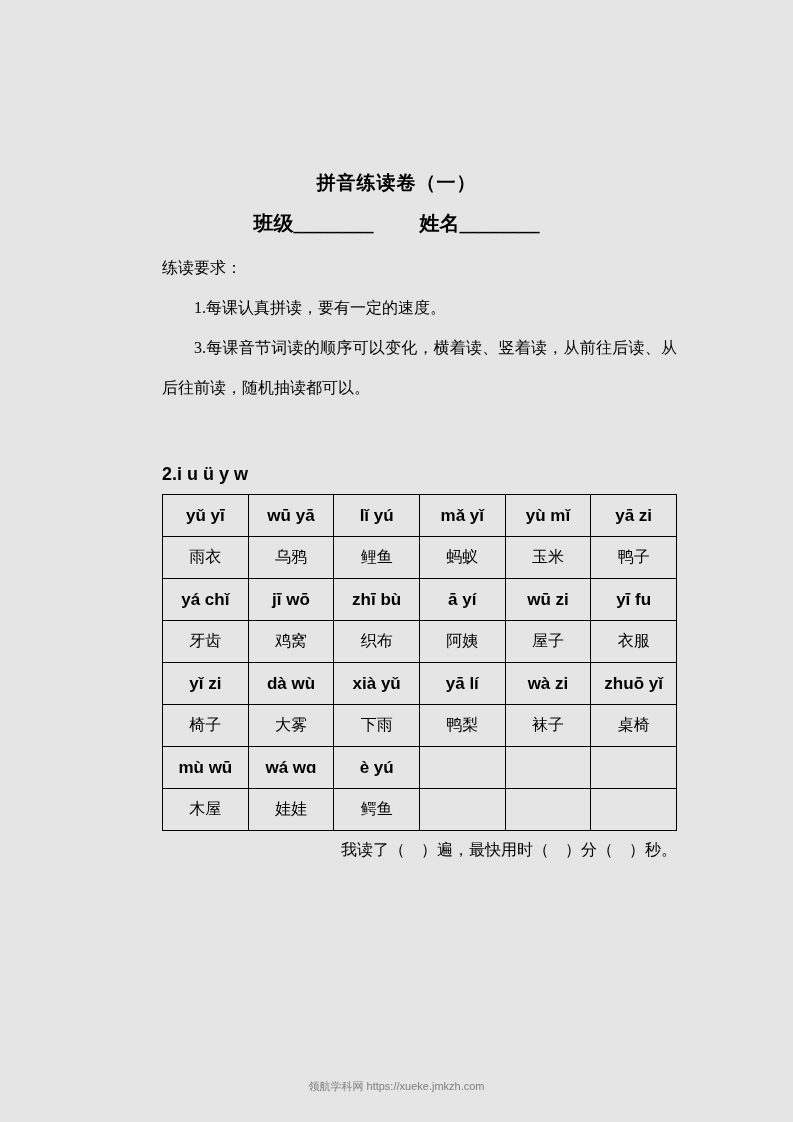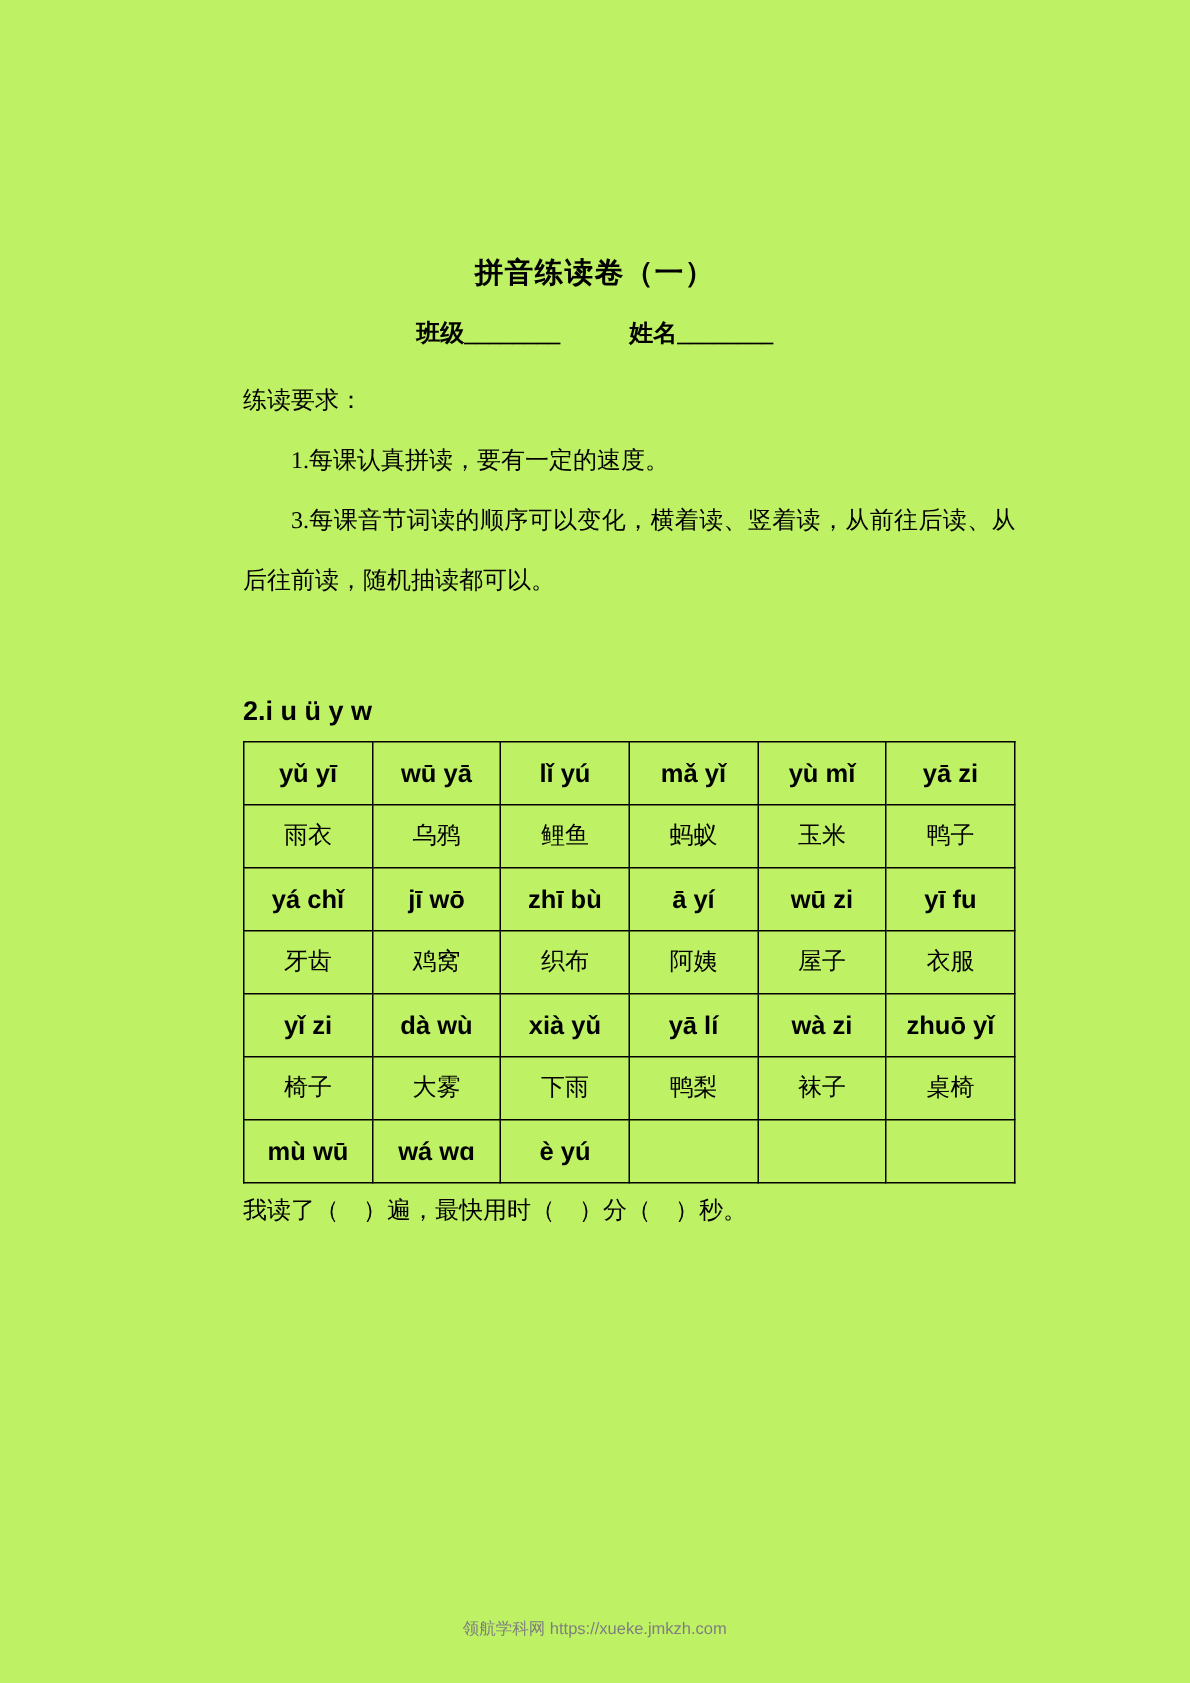--- a/index.html
+++ b/index.html
@@ -6,35 +6,35 @@
   html, body { background: #ffffff; }
   body {
     font-family: "Liberation Serif", serif;
     color: #000000;
   }
   .page {
     position: relative;
     width: 793px;
     height: 1122px;
     margin: 0 auto;
-    background: #bef264;
+    background: #e5e5e5;
     overflow: hidden;
   }
   .title {
     padding-top: 170px;
     text-align: center;
     font-size: 19px;
     font-weight: bold;
     line-height: 26px;
     letter-spacing: 1px;
   }
   .class-line {
     margin-top: 16px;
     text-align: center;
-    font-size: 16px;
+    font-size: 20px;
     font-weight: bold;
     line-height: 22px;
   }
   .class-line .gap {
     display: inline-block;
     width: 46px;
   }
   .blank { font-weight: bold; }
   .content {
     padding: 0 116px;
@@ -78,20 +78,21 @@
     font-weight: bold;
   }
   .pinyin-table td.hanzi {
     font-family: "Liberation Serif", serif;
     font-size: 16px;
   }
   .result-line {
     margin-top: 4px;
     font-size: 16px;
     line-height: 30px;
+    text-align: right;
   }
   .watermark {
     position: absolute;
     bottom: 26px;
     left: 0;
     width: 100%;
     text-align: center;
     color: #7f7f7f;
     font-family: "Liberation Sans", sans-serif;
     font-size: 11px;
@@ -168,20 +169,28 @@
             <td class="hanzi">桌椅</td>
           </tr>
           <tr>
             <td class="pinyin">mù wū</td>
             <td class="pinyin">wá wɑ</td>
             <td class="pinyin">è yú</td>
             <td class="pinyin"></td>
             <td class="pinyin"></td>
             <td class="pinyin"></td>
           </tr>
+          <tr>
+            <td class="hanzi">木屋</td>
+            <td class="hanzi">娃娃</td>
+            <td class="hanzi">鳄鱼</td>
+            <td class="hanzi"></td>
+            <td class="hanzi"></td>
+            <td class="hanzi"></td>
+          </tr>
         </tbody>
     </table>
 
     <p class="result-line">我读了（　）遍，最快用时（　）分（　）秒。</p>
 
   </div>
 
   <div class="watermark">领航学科网 https://xueke.jmkzh.com</div>
 
 </div>

